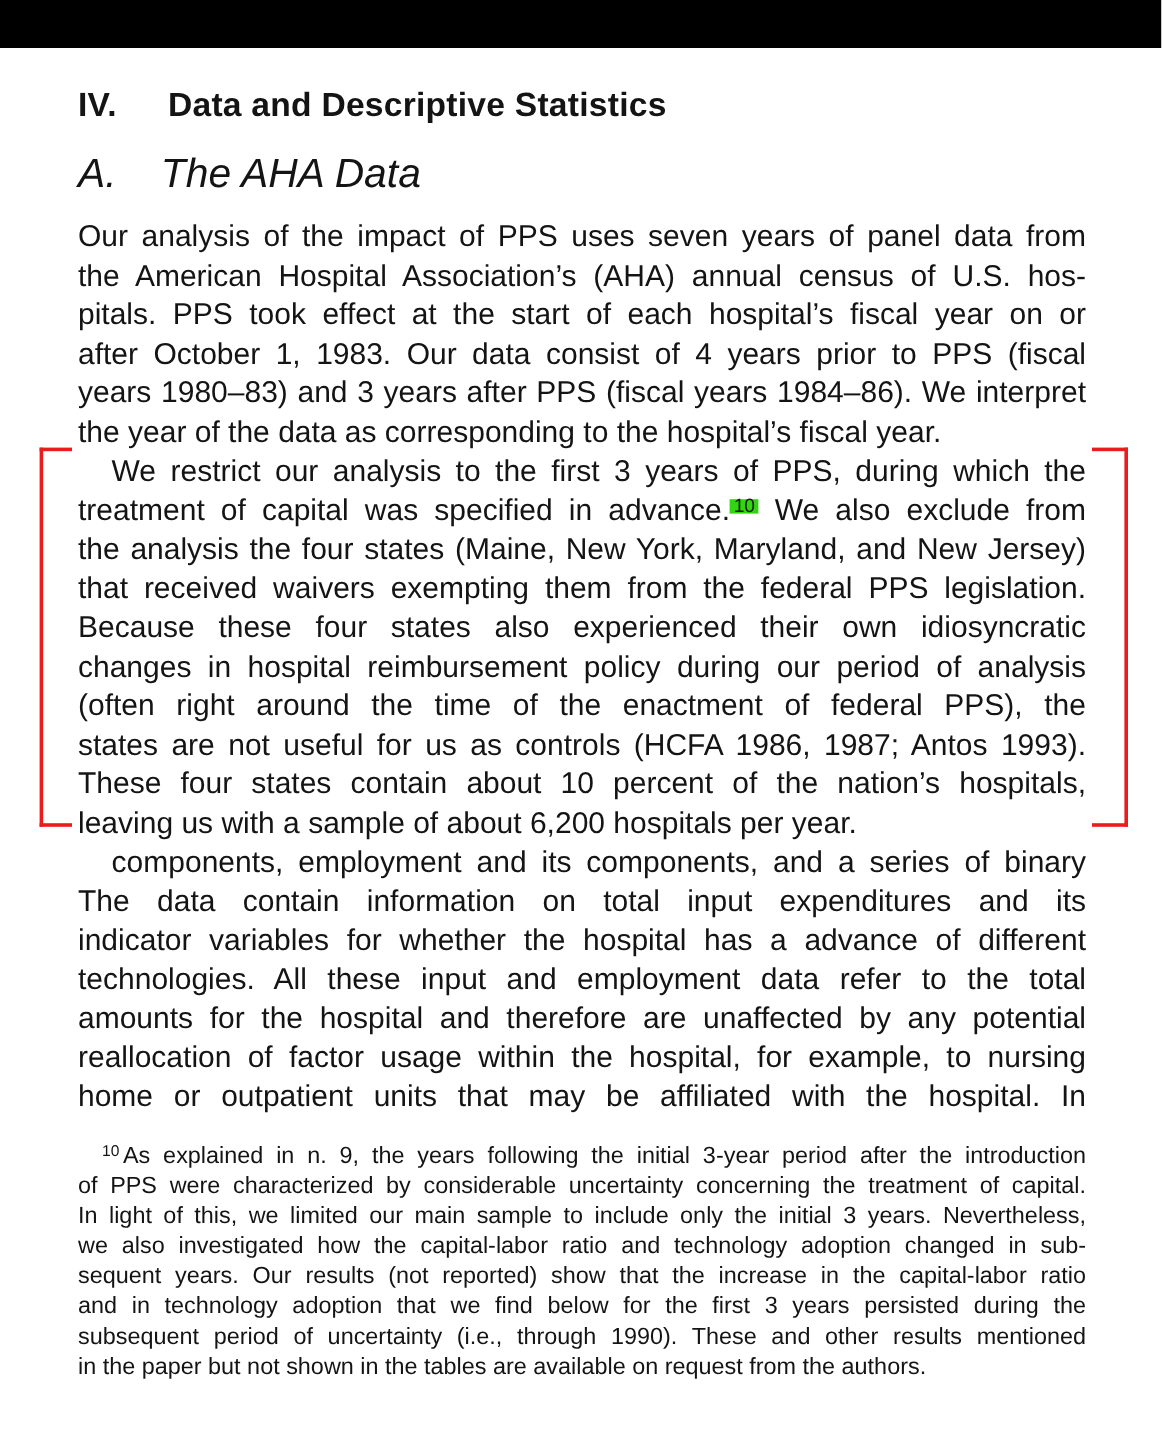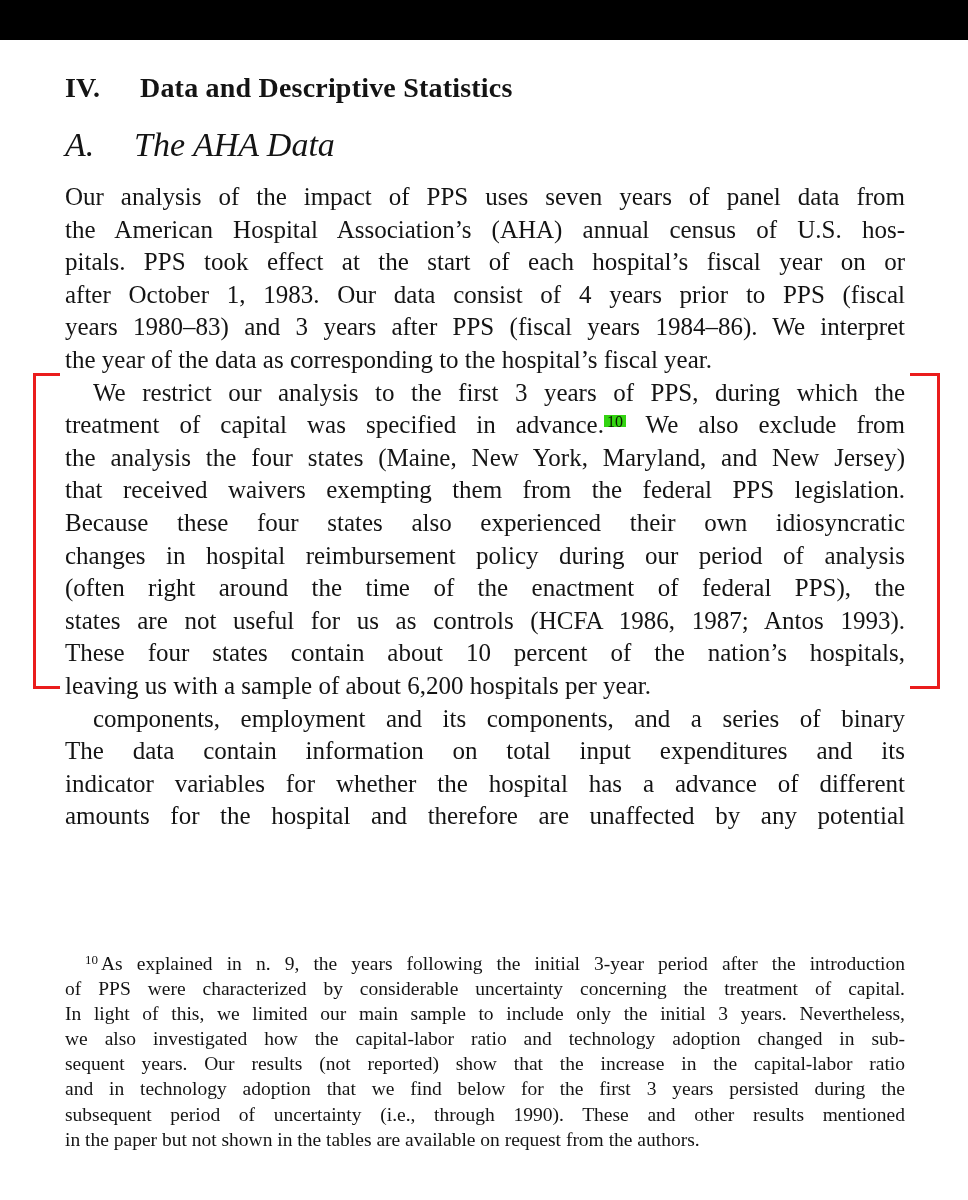--- a/index.html
+++ b/index.html
@@ -1,21 +1,21 @@
 <!DOCTYPE html>
 <html style="--page-bg: #ffffff; --top-bar: #000000; --text: #141414; --bracket-red: #ea1c1c; --highlight-green: #33d411;"><head>
 <meta charset="utf-8">
 <style>
   html,body { margin:0; padding:0; background:#ffffff; }
   .page {
     position:relative;
     width:968px; height:1200px;
     background:var(--page-bg,#fff);
     overflow:hidden;
-    font-family:Liberation Serif, serif;
+    font-family:Liberation Sans, sans-serif;
     color:var(--text,#141414);
   }
   .topbar {
     position:absolute; left:0; top:0;
     width:968px; height:40px;
     background:var(--top-bar,#000);
   }
   .section-heading {
     position:absolute; left:65px; top:72px; width:840px;
     font-size:28px; font-weight:bold; letter-spacing:.2px;
@@ -105,21 +105,24 @@
           <div class="jline">states are not useful for us as controls (HCFA 1986, 1987; Antos 1993).</div>
           <div class="jline">These four states contain about 10 percent of the nation’s hospitals,</div>
           <div class="jline">leaving us with a sample of about 6,200 hospitals per year.</div>
         </div>
     </div>
 
     <div class="indent-first">
         <div class="jline">components, employment and its components, and a series of binary</div>
         <div class="jline">The data contain information on total input expenditures and its</div>
         <div class="jline">indicator variables for whether the hospital has a advance of different</div>
+        <div class="jline">technologies. All these input and employment data refer to the total</div>
         <div class="jline">amounts for the hospital and therefore are unaffected by any potential</div>
+        <div class="jline">reallocation of factor usage within the hospital, for example, to nursing</div>
+        <div class="jline">home or outpatient units that may be affiliated with the hospital. In</div>
       </div>
 
   </div>
 
   <div class="footnote">
     <div class="jline fn-indent">
       <span class="fnsup">10</span><span>As explained in n. 9, the years following the initial 3-year period after the introduction</span>
     </div>
     <div class="last-left">
         <div class="jline">of PPS were characterized by considerable uncertainty concerning the treatment of capital.</div>

